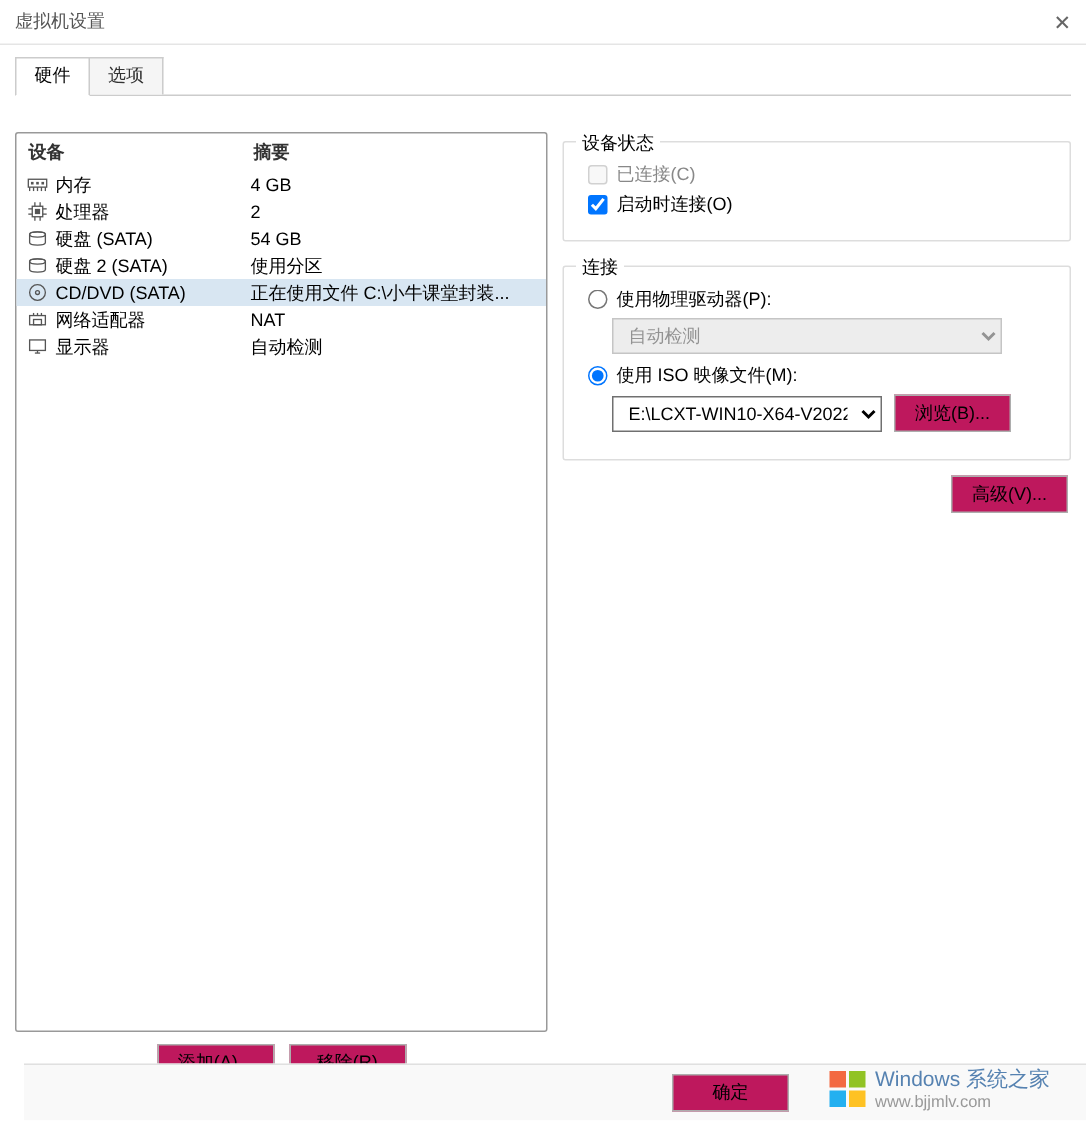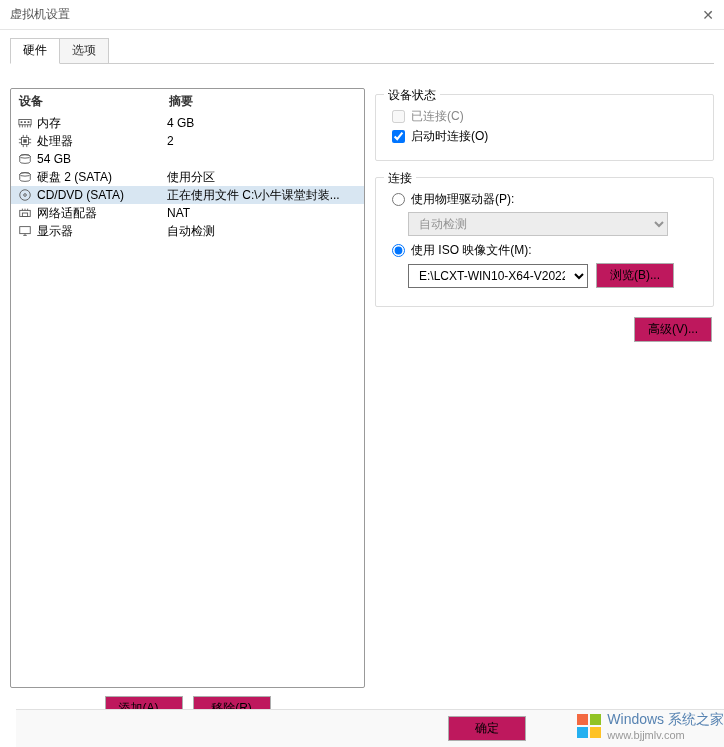--- a/index.html
+++ b/index.html
@@ -198,21 +198,21 @@
       border-top: 1px solid #e0e0e0;
       display: flex;
       align-items: center;
       justify-content: flex-end;
       padding: 0 10px;
       gap: 8px;
       background: #f9f9f9;
     }
     .watermark {
       position: absolute;
-      right: 0;
+      right: 24px;
       bottom: 6px;
       display: flex;
       align-items: center;
       gap: 6px;
       opacity: 0.85;
       pointer-events: none;
     }
     .watermark .logo {
       width: 24px;
       height: 24px;
@@ -288,20 +288,21 @@
             <span class="device-name">处理器</span>
             <span class="device-summary">2</span>
           </div>
           <div class="list-row">
             <span class="icon">
               <svg width="14" height="14" viewBox="0 0 16 16">
                 <path d="M2 5 Q2 3 8 3 Q14 3 14 5 L14 11 Q14 13 8 13 Q2 13 2 11 Z" fill="none" stroke="#555"></path>
                 <ellipse cx="8" cy="5" rx="6" ry="2" fill="none" stroke="#555"></ellipse>
               </svg>
             </span>
+            <span class="device-name">硬盘 (SATA)</span>
             <span class="device-summary">54 GB</span>
           </div>
           <div class="list-row">
             <span class="icon">
               <svg width="14" height="14" viewBox="0 0 16 16">
                 <path d="M2 5 Q2 3 8 3 Q14 3 14 5 L14 11 Q14 13 8 13 Q2 13 2 11 Z" fill="none" stroke="#555"></path>
                 <ellipse cx="8" cy="5" rx="6" ry="2" fill="none" stroke="#555"></ellipse>
               </svg>
             </span>
             <span class="device-name">硬盘 2 (SATA)</span>

